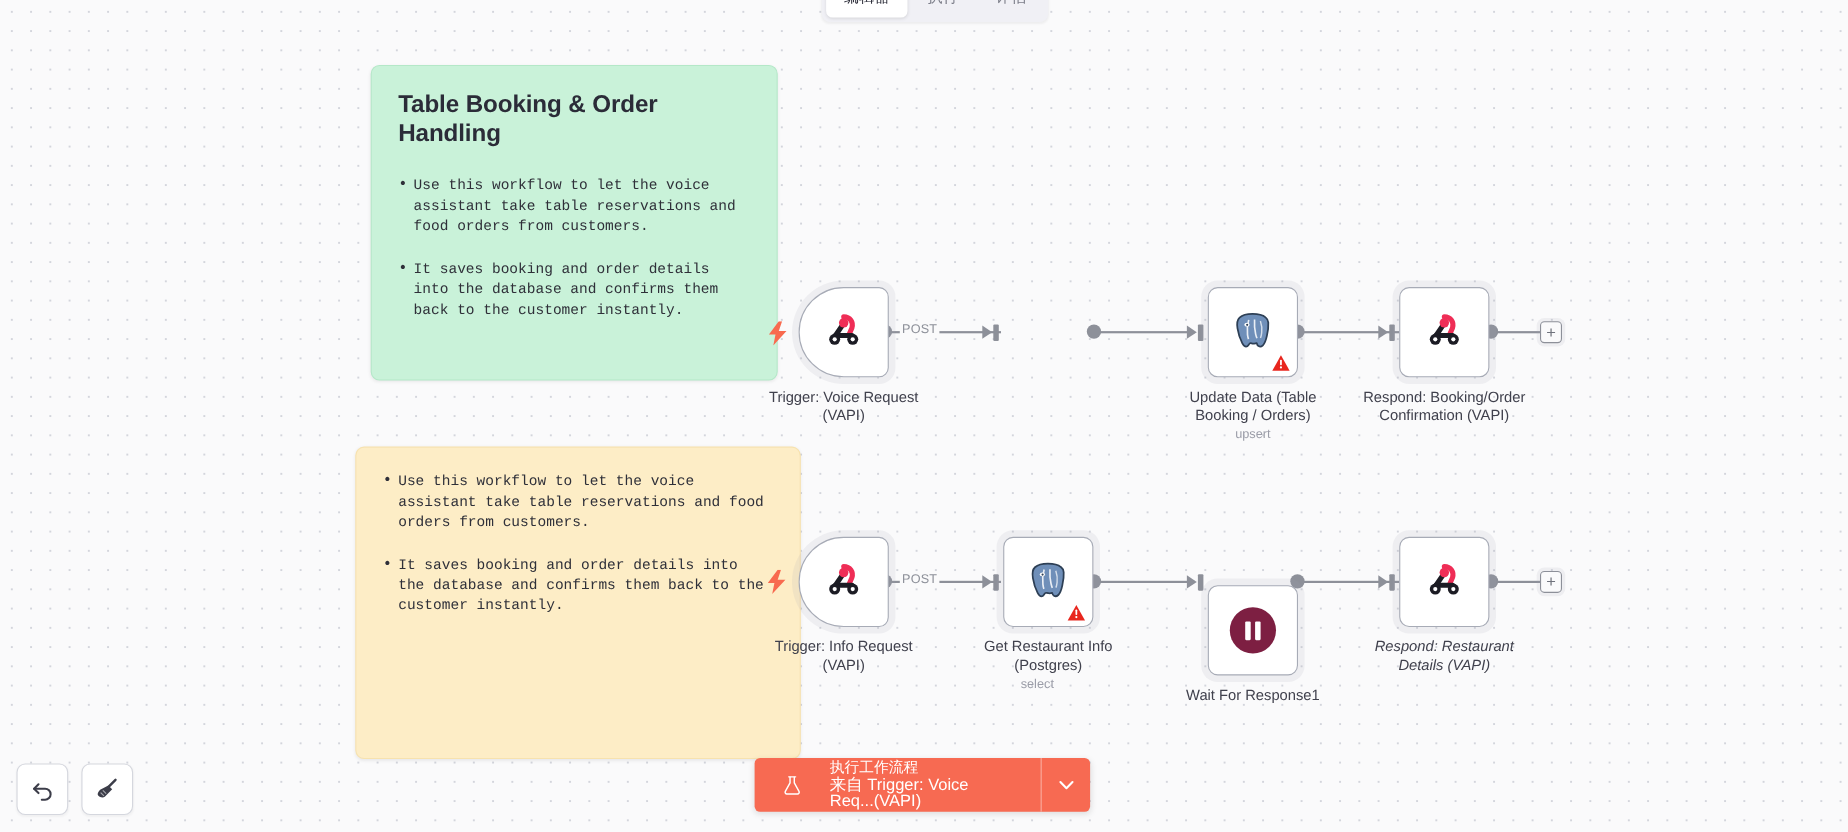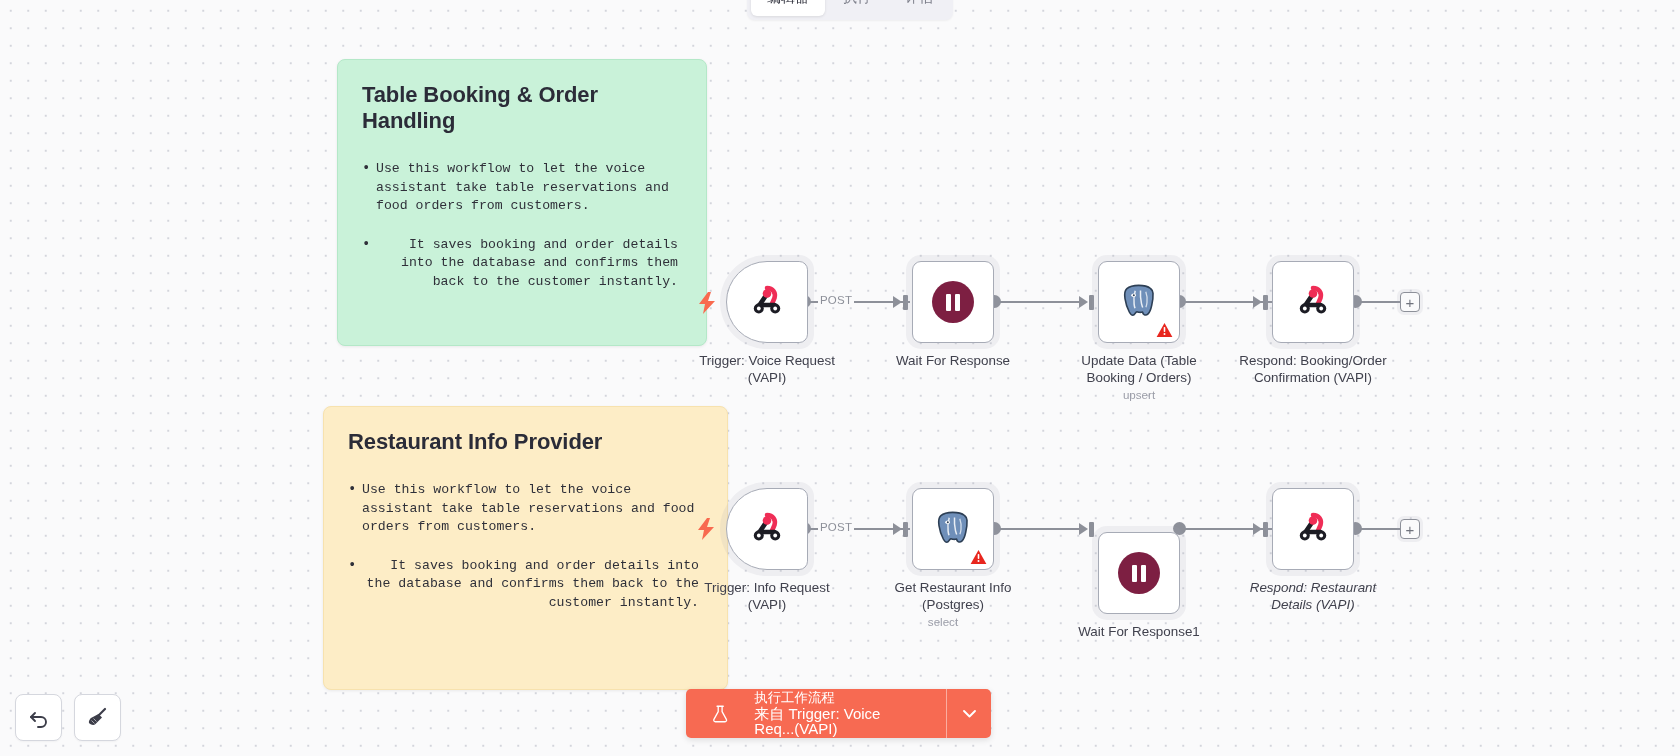--- a/index.html
+++ b/index.html
@@ -50,21 +50,21 @@
   .sticky h2 {
     font-size: 22px; font-weight: 600; color: #2b2c38;
     letter-spacing: -0.1px; margin-bottom: 26px;
   }
   .sticky ul { list-style: none; }
   .sticky li {
     position: relative;
     font-size: 13.2px; line-height: 1.16rem; color: #2f3039;
     padding-left: 14px; margin-bottom: 20px; font-family: Liberation Mono, monospace;
   }
-  .sticky li:last-child { margin-bottom: 0; text-align: right; }
+  .sticky li:last-child { margin-bottom: 0; }
   .sticky li::before {
     content: "•"; position: absolute; left: 0; top: -1px;
     font-size: 14px; color: #2f3039;
   }
 
   
   .node-wrap { position: absolute; }
   .node {
     position: relative;
     width: 82px; height: 82px;
@@ -190,21 +190,20 @@
 
   <div class="sticky green" style="left:337px; top:59px; width:370px; height:287px;">
     <h2>Table Booking &amp; Order Handling</h2>
     <ul>
       <li>Use this workflow to let the voice assistant take table reservations and food orders from customers.</li>
       <li>It saves booking and order details into the database and confirms them back to the customer instantly.</li>
     </ul>
   </div>
 
   <div class="sticky yellow" style="left:323px; top:406px; width:405px; height:284px;">
-    <h2>Restaurant Info Provider</h2>
     <ul>
       <li>Use this workflow to let the voice assistant take table reservations and food orders from customers.</li>
       <li>It saves booking and order details into the database and confirms them back to the customer instantly.</li>
     </ul>
   </div>
 
   <div class="conn-line" style="left:810px; top:301px; width:100px;"></div>
   <div class="conn-label" style="left:818px; top:294px;">POST</div>
   <div class="dot-out" style="left:798px; top:295px;"></div>
   <div class="arrow-bar" style="left:903px; top:295px;"></div>
@@ -257,29 +256,20 @@
         <circle cx="12.8" cy="27.5" r="5.0" fill="#1c1c24"></circle>
         <circle cx="29.2" cy="27.5" r="5.0" fill="#1c1c24"></circle>
         <circle cx="12.8" cy="27.5" r="1.9" fill="#ffffff"></circle>
         <circle cx="29.2" cy="27.5" r="1.9" fill="#ffffff"></circle>
       </svg>
     </div>
     <div class="node-label">Trigger: Voice Request
 (VAPI)</div>
   </div>
 
-  <div class="node-wrap" style="left:912px; top:261px;">
-    <div class="node">
-      <div class="pause-icon">
-          <i></i>
-          <i></i>
-        </div>
-    </div>
-    <div class="node-label">Wait For Response</div>
-  </div>
 
   <div class="node-wrap" style="left:1098px; top:261px;">
     <div class="node">
       <svg width="44" height="44" viewBox="0 0 44 44">
         <path d="M33.5 8.5c-2.6-2.2-7-3.1-11.8-3.1-5 0-9.4 1.1-11.8 3.3-2.3 2.1-2.6 5.6-1.9 9.9.7 4.6 2.5 10 4.3 13.4 1 1.9 2.2 3.2 3.5 3.2 1 0 1.7-.7 2.4-1.8.5-.8.9-1.5 1.6-1.5.8 0 1.3.3 2.4.4 1.3.1 2.4 0 3.3-.3.2.8.5 2 1.6 2.6 1.2.7 2.8.4 4-.7 1.5-1.4 2.7-4.3 3.6-8.5 1-4.4 1.5-9.2 1.3-12.1-.1-2-.8-3.5-2.5-4.8z" fill="#6f8fb9" stroke="#2d3f55" stroke-width="1.6" stroke-linejoin="round"></path>
         <path d="M23.5 10.5c-.3 5 .2 9.8 1 13.2.4 1.6.8 2.9 1.2 3.8" stroke="#ffffff" stroke-width="1.5" fill="none" opacity=".85"></path>
         <path d="M18.2 10.8c-1.3 4.6-1.6 9.6-1.1 13.4.2 1.7.5 3.1.9 4.1" stroke="#ffffff" stroke-width="1.5" fill="none" opacity=".85"></path>
         <path d="M28.8 11.8c1.2 3.3 1.6 7.2 1.2 10.6-.2 1.9-.6 3.6-1.1 4.8" stroke="#ffffff" stroke-width="1.3" fill="none" opacity=".7"></path>
         <ellipse cx="16.6" cy="15.2" rx="2.4" ry="1.7" fill="#ffffff"></ellipse>
         <circle cx="16.8" cy="15.3" r="1.0" fill="#2d3f55"></circle>

